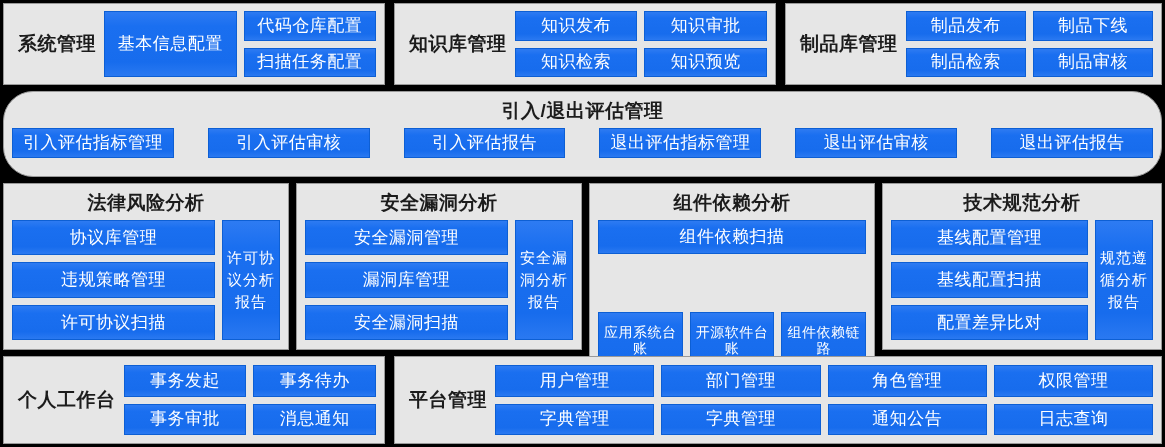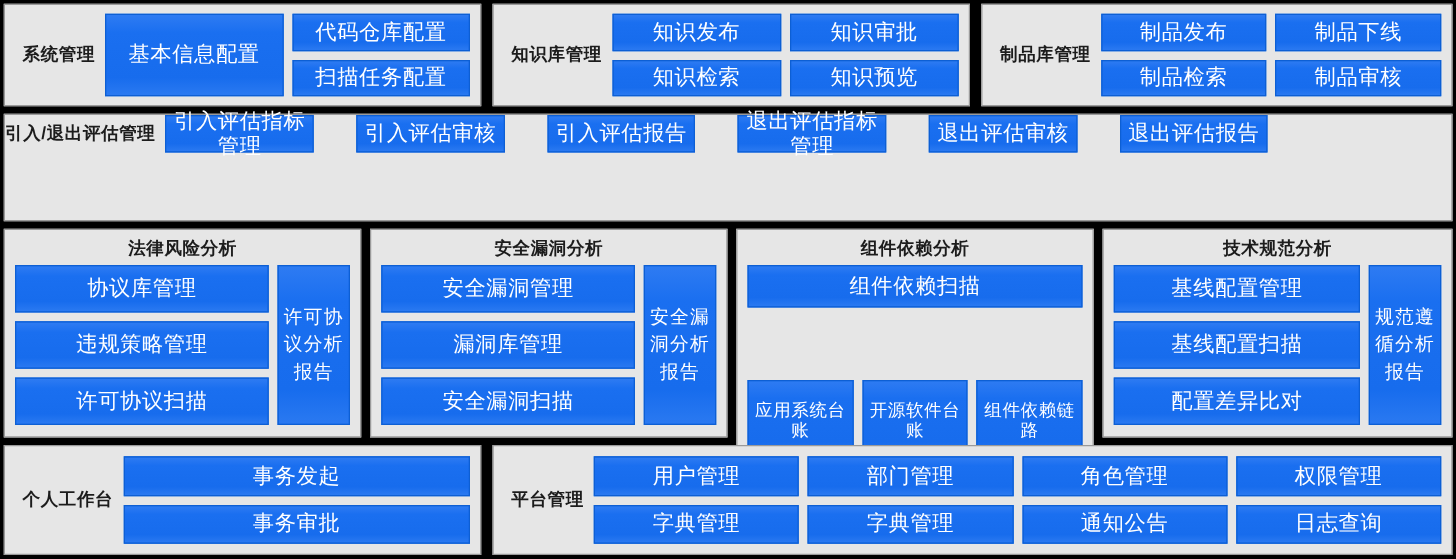--- a/index.html
+++ b/index.html
@@ -30,21 +30,21 @@
     box-sizing: border-box;
     display: flex;
     align-items: center;
   }
   .panel.stacked {
     flex-direction: column;
     align-items: stretch;
   }
 
   .panel-title {
-    font-size: 14px;
+    font-size: 19px;
     font-weight: bold;
     color: #1c1c1c;
     white-space: nowrap;
     letter-spacing: .5px;
   }
   .panel-title.side {
     flex: 0 0 auto;
     text-align: center;
     padding: 0 8px 0 14px;
   }
@@ -93,21 +93,21 @@
     flex: 1 1 0;
     display: flex;
     flex-direction: column;
     gap: 7px;
   }
   .r1-col .btn { flex: 1 1 0; }
   .r1-tall .btn { flex: 1 1 100%; }
 
   
   #panel-evaluation { left: 3px; top: 91px; width: 1159px; height: 86px;
-                      flex-direction: row; align-items: stretch; }
+                      flex-direction: column; align-items: stretch; border-radius: 30px; }
   .eval-row {
     display: flex;
     gap: 34px;
     padding: 0 8px 9px 8px;
   }
   .eval-row .btn { flex: 1 1 0; height: 30px; }
 
   
   #panel-legal     { left: 3px;   top: 183px; width: 286px; height: 167px; }
   #panel-security  { left: 296px; top: 183px; width: 286px; height: 167px; }
@@ -279,20 +279,24 @@
     </div>
   </div>
 
   <div class="panel" id="panel-workbench">
     <div class="panel-title side">个人工作台</div>
     <div class="r4-btns">
       <div class="r4-col">
         <div class="btn">事务发起</div>
         <div class="btn">事务审批</div>
       </div>
+      <div class="r4-col">
+        <div class="btn">事务待办</div>
+        <div class="btn">消息通知</div>
+      </div>
     </div>
   </div>
 
   <div class="panel" id="panel-platform">
     <div class="panel-title side">平台管理</div>
     <div class="r4-btns">
       <div class="r4-col">
         <div class="btn">用户管理</div>
         <div class="btn">字典管理</div>
       </div>

